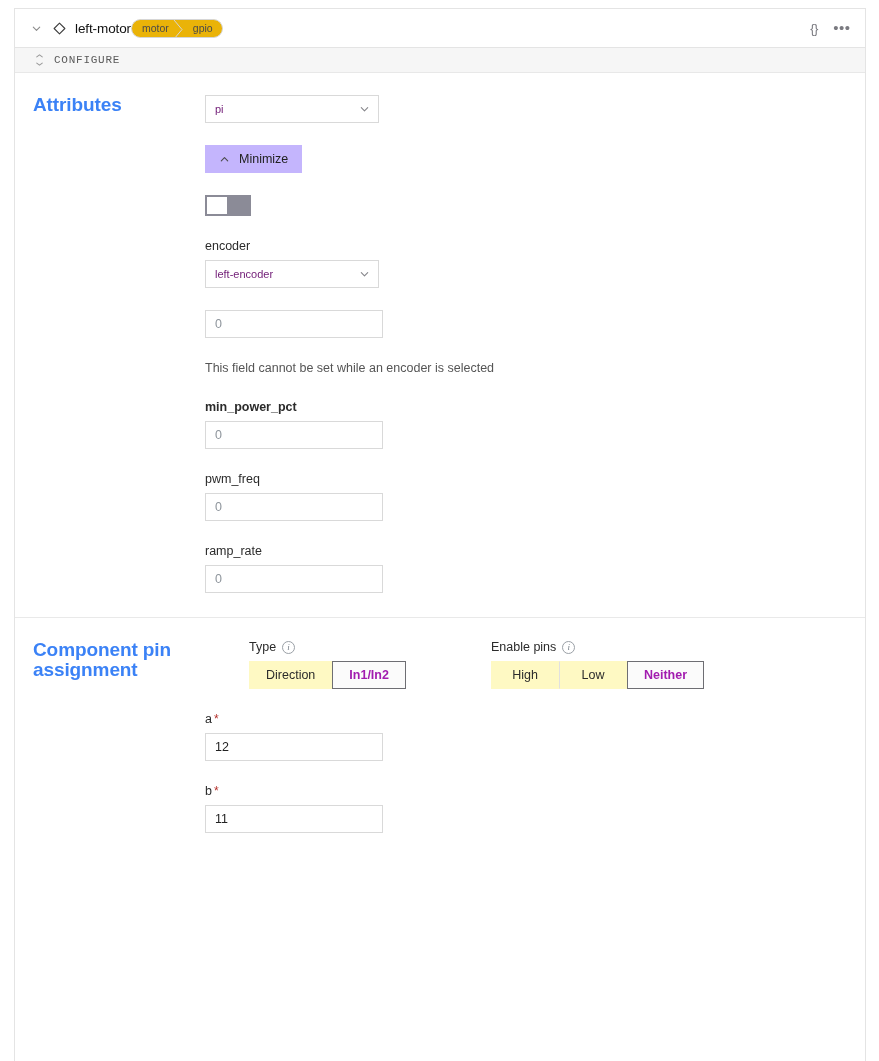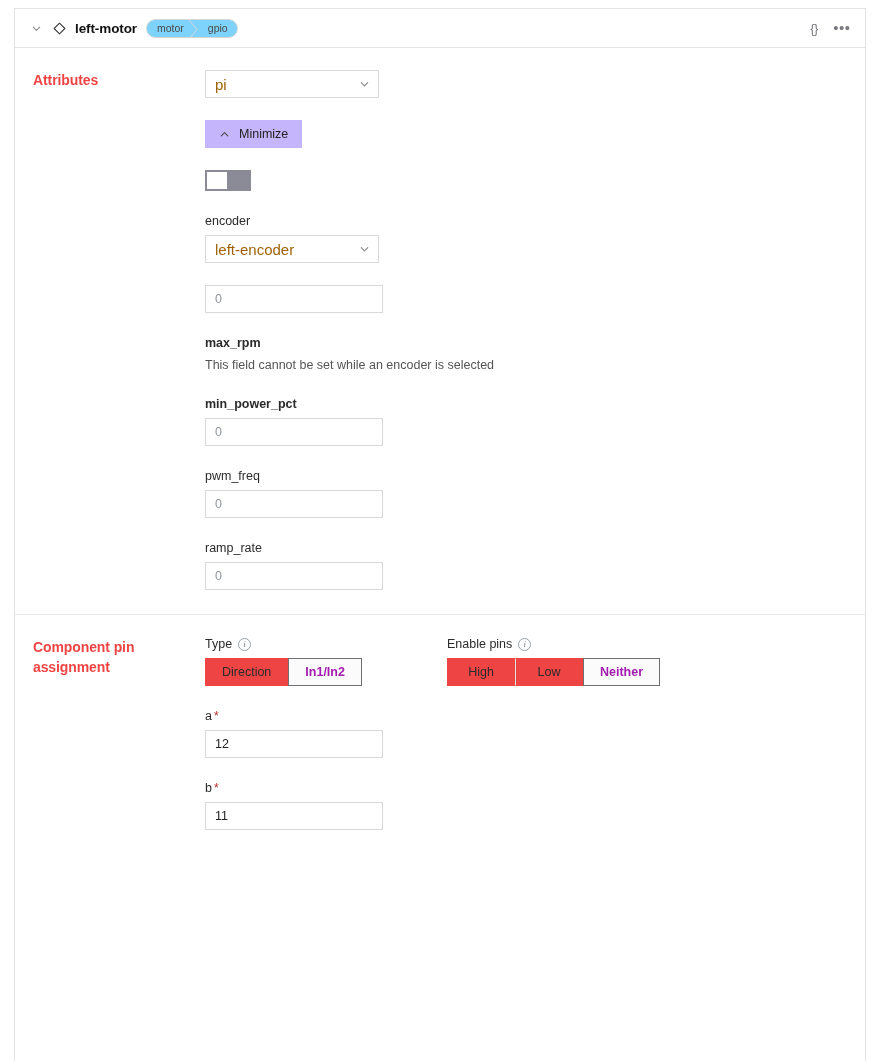--- a/index.html
+++ b/index.html
@@ -49,33 +49,33 @@
     margin-right: 8px;
     cursor: pointer;
   }
   .hdr-diamond {
     width: 14px; height: 14px;
     margin-right: 9px;
     display: flex; align-items: center; justify-content: center;
   }
   .hdr-title {
     font-size: 13.5px;
-    font-weight: bold;
+    font-weight: normal;
     color: #111111;
     letter-spacing: -0.1px;
-    margin-right: 9px;
+    margin-right: 0;
     white-space: nowrap;
   }
   .crumb-pill {
     display: inline-flex;
     align-items: stretch;
     height: 19px;
     border: 1px solid #d6d6d6;
     border-radius: 10px;
-    background: #7dd3fc;
+    background: #eab308;
     overflow: hidden;
   }
   .crumb-seg {
     display: flex;
     align-items: center;
     font-size: 10.5px;
     color: #4a4a4a;
     padding: 0 9px 0 10px;
     position: relative;
     white-space: nowrap;
@@ -127,23 +127,23 @@
   
   .section {
     display: flex;
     padding: 22px 0 24px 0;
   }
   .section + .section { border-top: 1px solid #e9e9e9; }
   .section-title {
     width: 190px;
     flex: none;
     padding-left: 18px;
-    font-size: 14px;
+    font-size: 19px;
     font-weight: bold;
-    color: #ef4444;
+    color: #3b82f6;
     line-height: 20px;
     letter-spacing: -0.1px;
   }
   .section-body { flex: 1 1 auto; padding-right: 18px; }
 
   
   .field { margin-bottom: 18px; }
   .field:last-child { margin-bottom: 0; }
   .field-label {
     font-size: 12.5px;
@@ -180,22 +180,22 @@
     height: 28px;
   }
   .select-box {
     width: 100%;
     height: 100%;
     border: 1px solid #d9d9d9;
     background: #ffffff;
     display: flex;
     align-items: center;
     padding: 0 9px;
-    font-size: 15px;
-    color: #a16207;
+    font-size: 11px;
+    color: #701a75;
     cursor: pointer;
   }
   .select-caret {
     position: absolute;
     right: 9px;
     top: 50%;
     transform: translateY(-50%);
     color: #86868b;
     pointer-events: none;
     display: flex;
@@ -231,21 +231,21 @@
     padding: 1px;
     cursor: pointer;
   }
   .toggle-knob {
     width: 20px;
     height: 17px;
     background: #ffffff;
   }
 
   
-  .pinrow { display: flex; }
+  .pinrow { display: flex; margin-left: 44px; }
   .pincol { flex: none; }
   .pincol.type { width: 242px; }
   .pincol.enable { width: 260px; }
 
   .seg-head {
     display: flex;
     align-items: center;
     font-size: 12.5px;
     color: #2b2b2b;
     margin-bottom: 7px;
@@ -268,21 +268,21 @@
 
   .segmented { display: flex; }
   .seg {
     height: 28px;
     min-width: 68px;
     padding: 0 16px;
     display: flex;
     align-items: center;
     justify-content: center;
     font-size: 12.5px;
-    background: #ef4444;
+    background: #fef9c3;
     border: 1px solid transparent;
     color: #2b2b2b;
     cursor: pointer;
     white-space: nowrap;
   }
   .seg + .seg { border-left: 1px solid #e0e0e0; }
   .seg.selected {
     background: #fbfbfb;
     border: 1px solid #6e6e73;
     font-weight: bold;
@@ -319,20 +319,29 @@
         </span>
         <span class="crumb-seg">gpio</span>
       </span>
 
       <span class="hdr-spacer"></span>
 
       <span class="hdr-btn hdr-braces">{}</span>
       <span class="hdr-btn hdr-dots">•••</span>
     </div>
 
+    <div class="configure-bar">
+      <span class="cfg-icon">
+        <svg width="11" height="12" viewBox="0 0 12 13" fill="none" aria-hidden="true">
+          <path d="M3 3.2 L6 0.8 L9 3.2" stroke="#9a9a9a" stroke-width="1.1" stroke-linecap="round" stroke-linejoin="round"></path>
+          <path d="M3 9.8 L6 12.2 L9 9.8" stroke="#9a9a9a" stroke-width="1.1" stroke-linecap="round" stroke-linejoin="round"></path>
+        </svg>
+      </span>
+      <span class="cfg-label">CONFIGURE</span>
+    </div>
 
     <div class="section">
       <div class="section-title">Attributes</div>
       <div class="section-body">
 
         <div class="field">
           <div class="select-wrap">
             <div class="select-box">pi</div>
             <span class="select-caret">
               <svg width="11" height="11" viewBox="0 0 12 12" fill="none" aria-hidden="true">
@@ -370,21 +379,20 @@
               </svg>
             </span>
           </div>
         </div>
 
         <div class="field gap-top-22">
           <input class="text-input" type="text" placeholder="0" style="">
         </div>
 
         <div class="field gap-top-22">
-          <label class="field-label bold">max_rpm</label>
           <div class="help-text">This field cannot be set while an encoder is selected</div>
         </div>
 
         <div class="field gap-top-22">
           <label class="field-label bold">min_power_pct</label>
           <input class="text-input" type="text" placeholder="0" style="">
         </div>
 
         <div class="field gap-top-22">
           <label class="field-label">pwm_freq</label>

